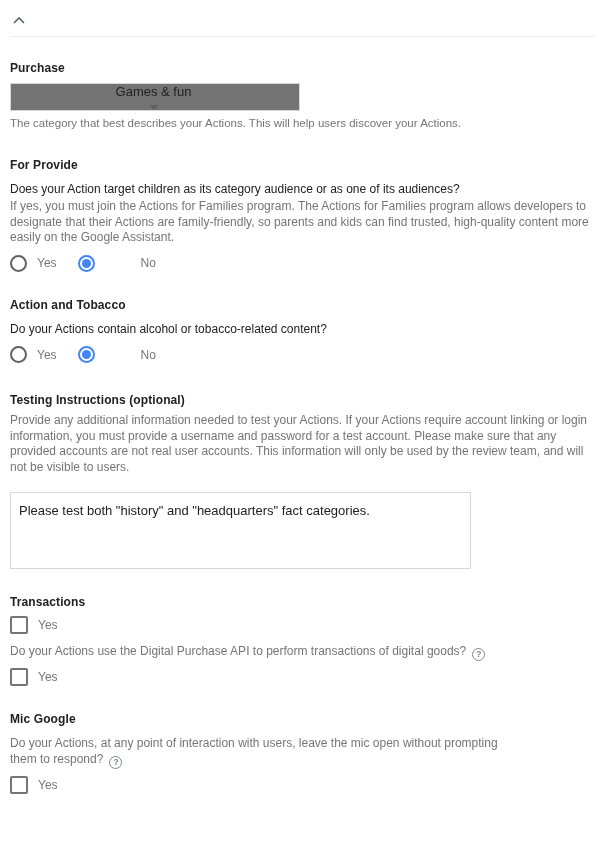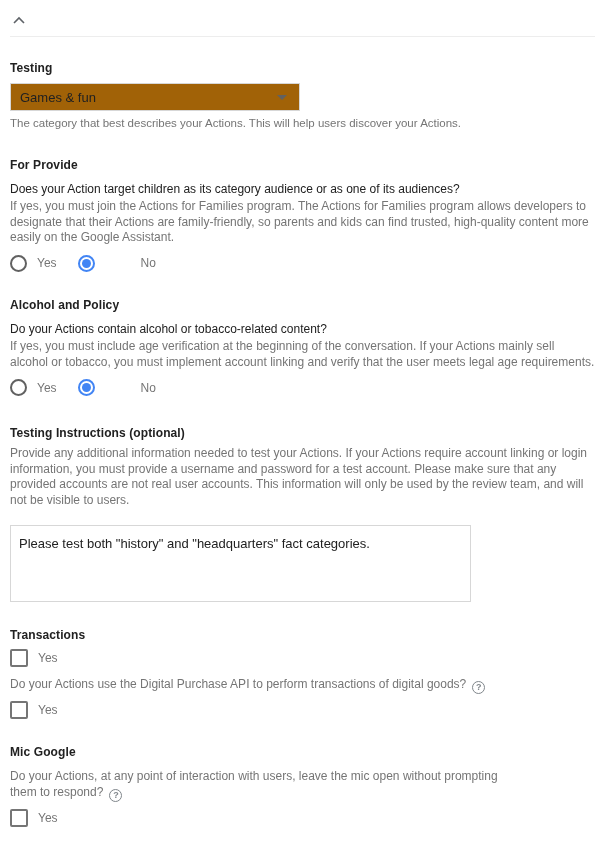--- a/index.html
+++ b/index.html
@@ -56,21 +56,22 @@
   .select-box {
     margin-top: 8px;
     width: 290px;
     height: 28px;
     border: 1px solid #d7d7d7;
     display: flex;
     align-items: center;
     justify-content: space-between;
     padding: 0 12px 0 9px;
     cursor: pointer;
-    background: #a16207;
+    background: #737373;
+    flex-direction: column;
   }
   .select-value { font-size: 13px; color: #212121; }
   .caret-down {
     width: 0; height: 0;
     border-left: 5px solid transparent;
     border-right: 5px solid transparent;
     border-top: 5px solid #616161;
   }
   .category-helper { margin-top: 5px; font-size: 11.5px; }
 
@@ -167,21 +168,21 @@
     <button class="chevron-btn">
       <span>
         <svg width="14" height="9" viewBox="0 0 14 9">
             <polyline points="2,7 7,2 12,7" fill="none" stroke="#5f6368" stroke-width="1.6"></polyline>
           </svg>
       </span>
     </button>
   </div>
 
   <div class="category-block">
-    <div class="field-label">Testing</div>
+    <div class="field-label">Purchase</div>
     <div class="select-box">
       <span class="select-value">Games &amp; fun</span>
       <span class="caret-down"></span>
     </div>
     <div class="helper category-helper">The category that best describes your Actions. This will help users discover your Actions.</div>
   </div>
 
   <div class="qa-section">
     <div class="field-label">For Provide</div>
     <div class="question">Does your Action target children as its category audience or as one of its audiences?</div>
@@ -192,23 +193,22 @@
         <span class="control-label">Yes</span>
       </label>
       <label class="radio-item">
         <span class="radio radio--selected"></span>
         <span class="control-label">No</span>
       </label>
     </div>
   </div>
 
   <div class="qa-section">
-    <div class="field-label">Alcohol and Policy</div>
+    <div class="field-label">Action and Tobacco</div>
     <div class="question">Do your Actions contain alcohol or tobacco-related content?</div>
-    <div class="helper">If yes, you must include age verification at the beginning of the conversation. If your Actions mainly sell alcohol or tobacco, you must implement account linking and verify that the user meets legal age requirements.</div>
     <div class="radio-row">
       <label class="radio-item">
         <span class="radio"></span>
         <span class="control-label">Yes</span>
       </label>
       <label class="radio-item">
         <span class="radio radio--selected"></span>
         <span class="control-label">No</span>
       </label>
     </div>

